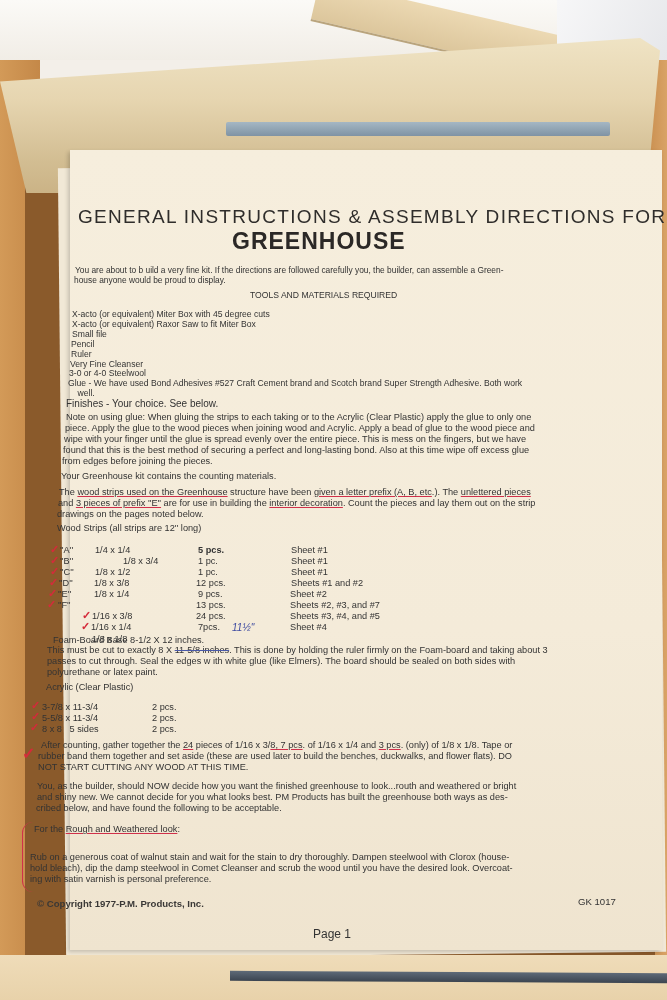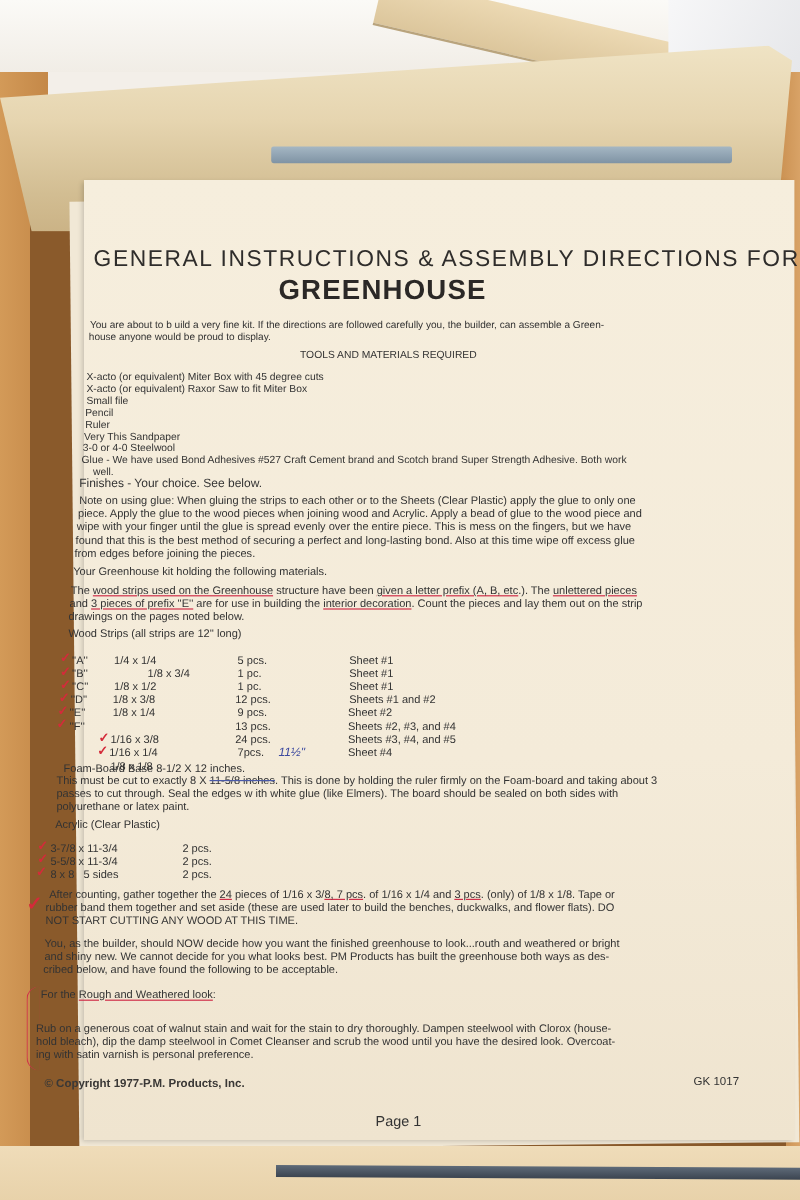--- a/index.html
+++ b/index.html
@@ -66,53 +66,53 @@
   <div class="t" style="left:75px;top:265px;font-size:8.4px;">You are about to b uild a very fine kit.  If the directions are followed carefully you, the builder, can assemble a Green-</div>
   <div class="t" style="left:74px;top:275px;font-size:8.4px;">house anyone would be proud to display.</div>
   <div class="t" style="left:250px;top:290px;font-size:8.6px;">TOOLS AND MATERIALS REQUIRED</div>
 
   <div>
     <div class="t" style="left:72px;top:309px;font-size:8.6px;">X-acto (or equivalent) Miter Box with 45 degree cuts</div>
     <div class="t" style="left:72px;top:319px;font-size:8.6px;">X-acto (or equivalent) Raxor Saw to fit Miter Box</div>
     <div class="t" style="left:72px;top:329px;font-size:8.6px;">Small file</div>
     <div class="t" style="left:71px;top:339px;font-size:8.6px;">Pencil</div>
     <div class="t" style="left:71px;top:349px;font-size:8.6px;">Ruler</div>
-    <div class="t" style="left:70px;top:359px;font-size:8.6px;">Very This Sandpaper</div>
+    <div class="t" style="left:70px;top:359px;font-size:8.6px;">Very Fine Cleanser</div>
     <div class="t" style="left:69px;top:368px;font-size:8.6px;">3-0 or 4-0 Steelwool</div>
     <div class="t" style="left:68px;top:378px;font-size:8.6px;">Glue - We have used Bond Adhesives #527 Craft Cement brand and Scotch brand Super Strength Adhesive.  Both work</div>
     <div class="t" style="left:68px;top:388px;font-size:8.6px;white-space:pre;">    well.</div>
     <div class="t" style="left:66px;top:398px;font-size:10px;">Finishes - Your choice.  See below.</div>
   </div>
 
   <div>
-    <div class="t" style="left:66px;top:412px;">Note on using glue:  When gluing the strips to each other or to the Sheets (Clear Plastic) apply the glue to only one</div>
+    <div class="t" style="left:66px;top:412px;">Note on using glue:  When gluing the strips to each taking or to the Acrylic (Clear Plastic) apply the glue to only one</div>
     <div class="t" style="left:65px;top:423px;">piece.  Apply the glue to the wood pieces when joining wood and Acrylic.  Apply a bead of glue to the wood piece and</div>
     <div class="t" style="left:64px;top:434px;">wipe with your finger until the glue is spread evenly over the entire piece.  This is mess on the fingers, but we have</div>
     <div class="t" style="left:63px;top:445px;">found that this is the best method of securing a perfect and long-lasting bond.  Also at this time wipe off excess glue</div>
     <div class="t" style="left:62px;top:456px;">from edges before joining the pieces.</div>
   </div>
 
-  <div class="t" style="left:61px;top:471px;">Your Greenhouse kit holding the following materials.</div>
+  <div class="t" style="left:61px;top:471px;">Your Greenhouse kit contains the counting materials.</div>
 
   <div class="t" style="left:59px;top:487px;">
     <span>The </span><span class="ul">wood strips used on the Greenhouse</span><span> structure have been </span><span class="ul">given a letter prefix (A, B, etc</span><span>.).  The </span><span class="ul">unlettered pieces</span>
   </div>
   <div class="t" style="left:58px;top:498px;">
     <span>and </span><span class="ul">3 pieces of prefix ''E''</span><span> are for use in building the </span><span class="ul">interior decoration</span><span>.  Count the pieces and lay them out on the strip</span>
   </div>
   <div class="t" style="left:57px;top:509px;">drawings on the pages noted below.</div>
 
   <div class="t" style="left:57px;top:523px;">Wood Strips (all strips are 12'' long)</div>
 
   <div>
 
     <span class="check" style="left:50px;top:544px;">✓</span>
     <span class="col" style="left:60px;top:545px;">''A''</span>
     <span class="col" style="left:95px;top:545px;">1/4 x 1/4</span>
-    <span class="col" style="left:198px;top:545px;">5 pcs.</span>
+    <span class="col" style="left:198px;top:545px;font-weight:bold;">5 pcs.</span>
     <span class="col" style="left:291px;top:545px;">Sheet #1</span>
 
     <span class="check" style="left:50px;top:555px;">✓</span>
     <span class="col" style="left:60px;top:556px;">''B''</span>
     <span class="col" style="left:95px;top:556px;margin-left:28px;">1/8 x 3/4</span>
     <span class="col" style="left:198px;top:556px;">1 pc.</span>
     <span class="col" style="left:291px;top:556px;">Sheet #1</span>
 
     <span class="check" style="left:50px;top:566px;">✓</span>
     <span class="col" style="left:60px;top:567px;">''C''</span>
@@ -129,21 +129,21 @@
     <span class="check" style="left:48px;top:588px;">✓</span>
     <span class="col" style="left:58px;top:589px;">''E''</span>
     <span class="col" style="left:94px;top:589px;">1/8 x 1/4</span>
     <span class="col" style="left:198px;top:589px;">9 pcs.</span>
     <span class="col" style="left:290px;top:589px;">Sheet #2</span>
 
     <span class="check" style="left:47px;top:599px;">✓</span>
     <span class="col" style="left:58px;top:600px;">''F''</span>
     <span class="col" style="left:92px;top:634px;">1/8 x 1/8</span>
     <span class="col" style="left:196px;top:600px;">13 pcs.</span>
-    <span class="col" style="left:290px;top:600px;">Sheets #2, #3, and #4</span>
+    <span class="col" style="left:290px;top:600px;">Sheets #2, #3, and #7</span>
 
     <span class="check" style="left:82px;top:610px;">✓</span>
     <span class="col" style="left:92px;top:611px;">1/16 x 3/8</span>
     <span class="col" style="left:196px;top:611px;">24 pcs.</span>
     <span class="col" style="left:290px;top:611px;">Sheets #3, #4, and #5</span>
 
     <span class="check" style="left:81px;top:621px;">✓</span>
     <span class="col" style="left:91px;top:622px;">1/16 x 1/4</span>
     <span class="col" style="left:198px;top:622px;">7pcs.</span>
     <span class="col" style="left:290px;top:622px;">Sheet #4</span>

